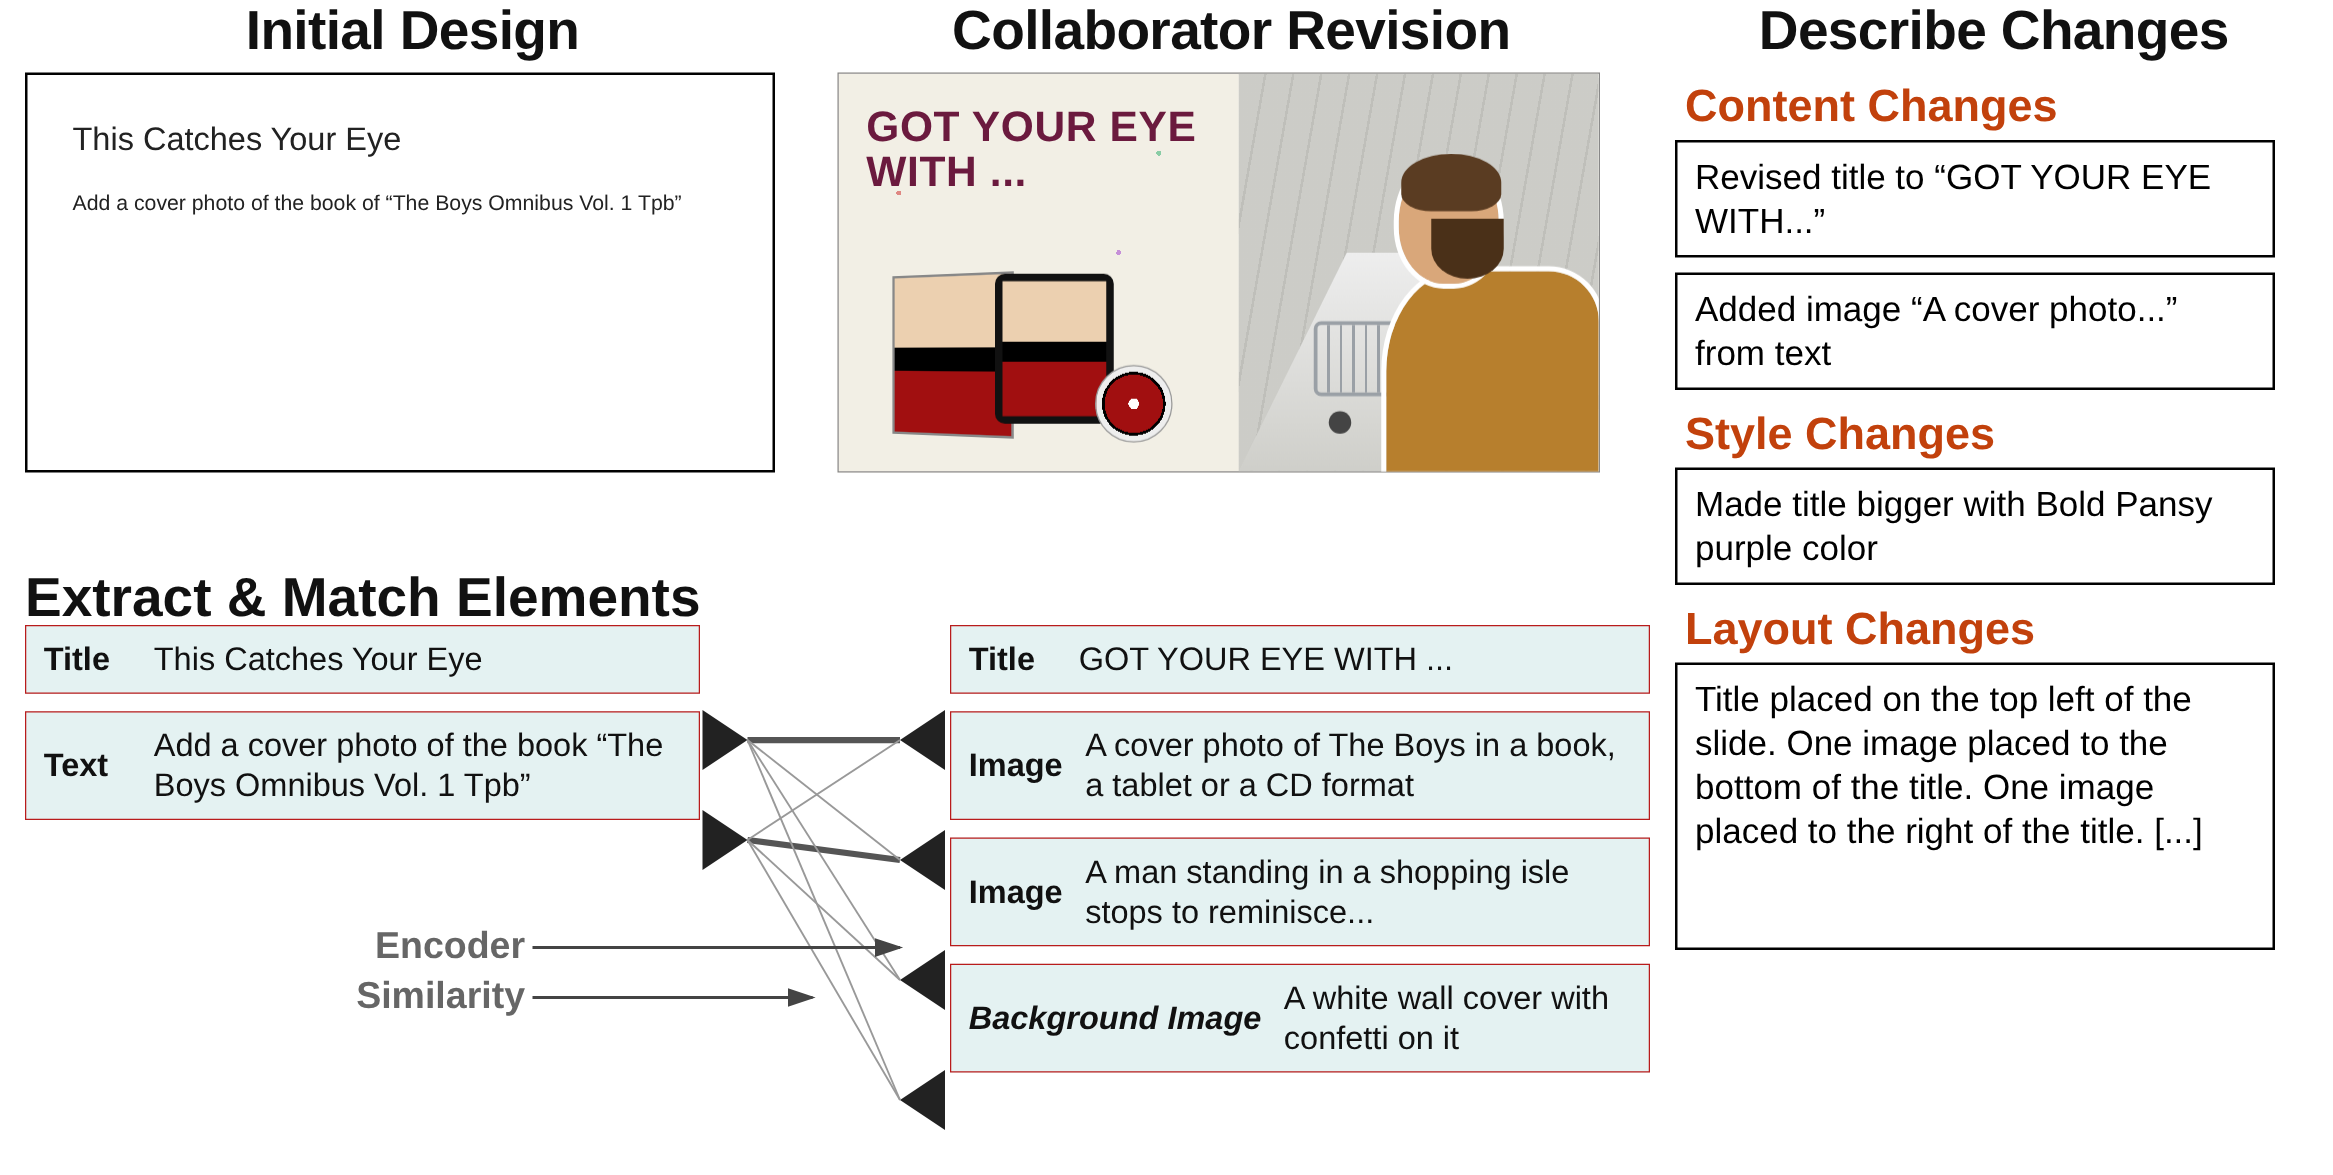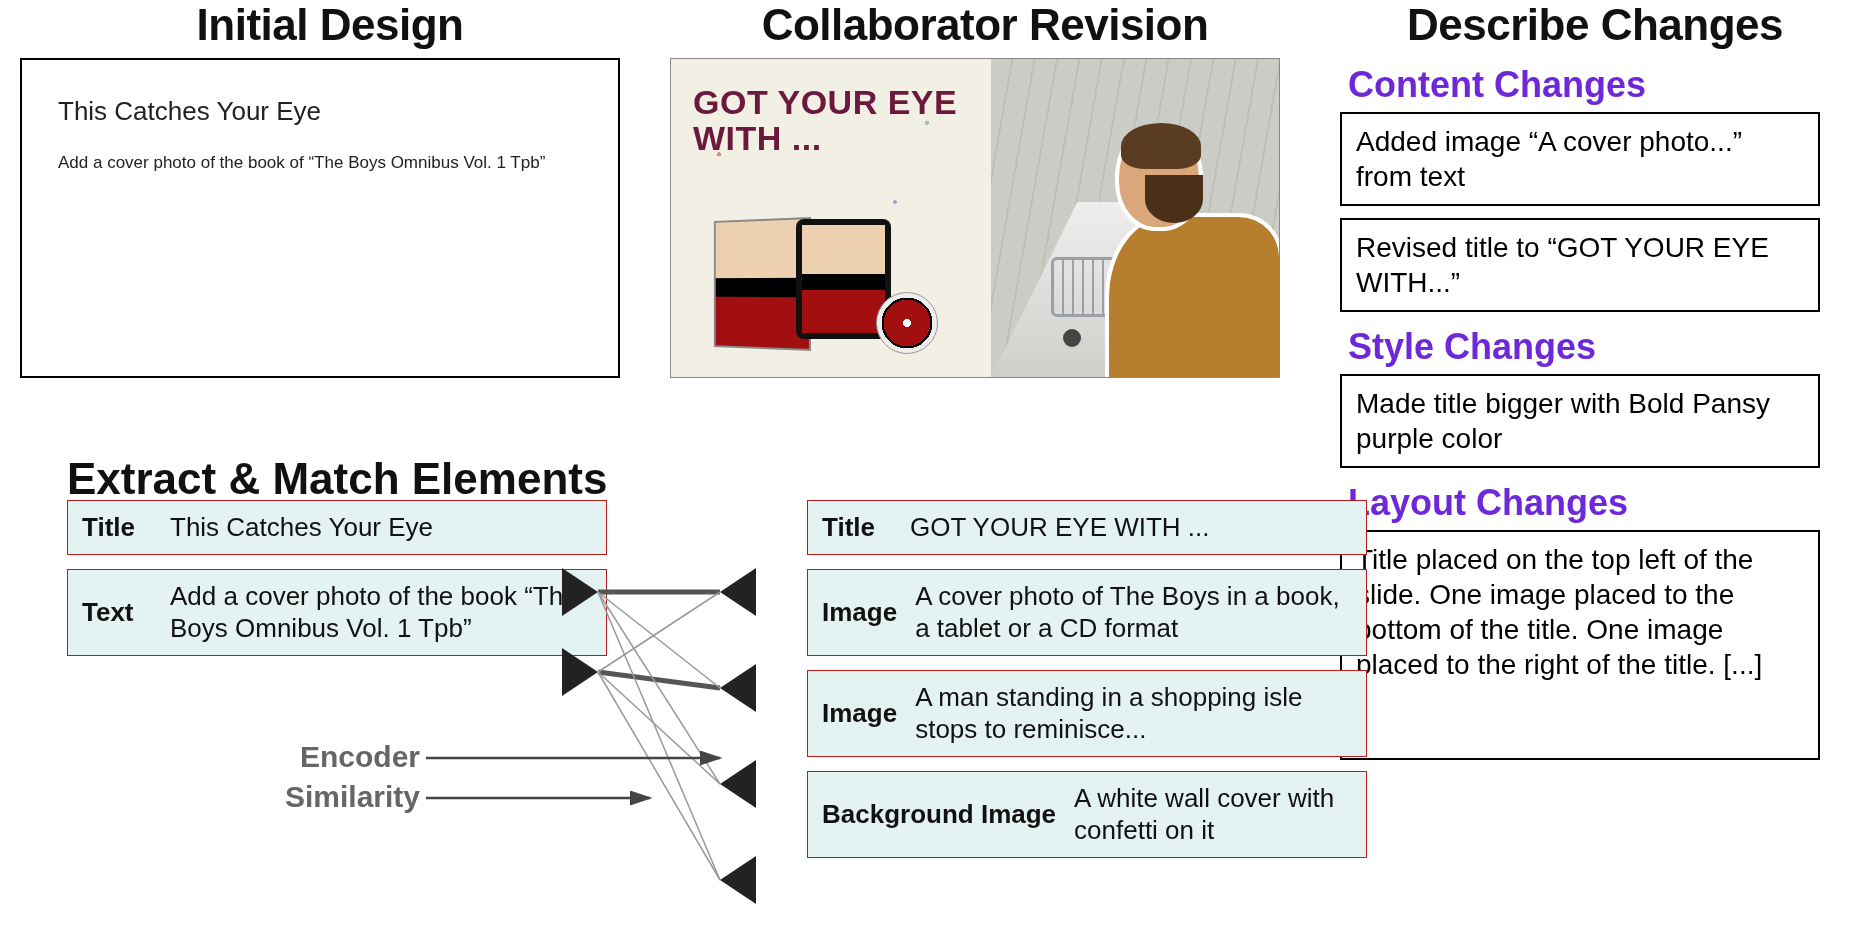--- a/index.html
+++ b/index.html
@@ -202,21 +202,21 @@
     gap: 18px;
     margin-bottom: 14px;
   }
   .elem-label {
     font-weight: 700;
     font-size: 26px;
     color: #111;
     flex: 0 0 auto;
     min-width: 70px;
   }
-  .elem-bg .elem-label { min-width: 160px; line-height:1.1;}
+  .elem-bg .elem-label { min-width: 160px; line-height:1.1;font-style:italic;}
   .elem-value {
     font-size: 26px;
     color: #111;
     line-height: 1.25;
   }
   .left-elems { width: 540px; }
   .right-elems { width: 560px; }
 
   
   .encoder-tri {
@@ -233,21 +233,21 @@
     font-size: 30px;
     font-weight: 600;
     color: #666;
     text-align: right;
   }
 
   
   .subheading {
     font-size: 36px;
     font-weight: 700;
-    color: #6d28d9;
+    color: #c2410c;
     margin: 14px 0 6px 8px;
   }
   .change-box {
     border: 2px solid #000;
     padding: 10px 14px;
     font-size: 28px;
     line-height: 1.25;
     margin-bottom: 12px;
     width: 480px;
     background: #fff;
@@ -298,31 +298,31 @@
         <div class="person-beard"></div>
       </div>
     </div>
   </div>
 </div>
 
 <div class="col" style="left:1340px; top:0; width:510px;">
   <div class="heading">Describe Changes</div>
 
   <div class="subheading">Content Changes</div>
+  <div class="change-box">Revised title to “GOT YOUR EYE WITH...”</div>
   <div class="change-box">Added image  “A cover photo...” from text</div>
-  <div class="change-box">Revised title to “GOT YOUR EYE WITH...”</div>
 
   <div class="subheading">Style Changes</div>
   <div class="change-box">Made title bigger with Bold Pansy purple color</div>
 
   <div class="subheading">Layout Changes</div>
   <div class="change-box" style="min-height:230px;">Title placed on the top left of the slide. One image placed to the bottom of the title. One image placed to the right of the title. [...]</div>
 </div>
 
-<div class="col" style="left:20px; top:430px; width:1300px;margin-left:47px;">
+<div class="col" style="left:20px; top:430px; width:1300px;">
   <div class="extract-heading">Extract &amp; Match Elements</div>
 
   <div class="left-elems" style="position:absolute; left:0; top:70px;">
     <div class="elem-box">
       <div class="elem-label">Title</div>
       <div class="elem-value">This Catches Your Eye</div>
     </div>
     <div class="elem-box">
       <div class="elem-label">Text</div>
       <div class="elem-value">Add a cover photo of the book “The Boys Omnibus Vol. 1 Tpb”</div>

